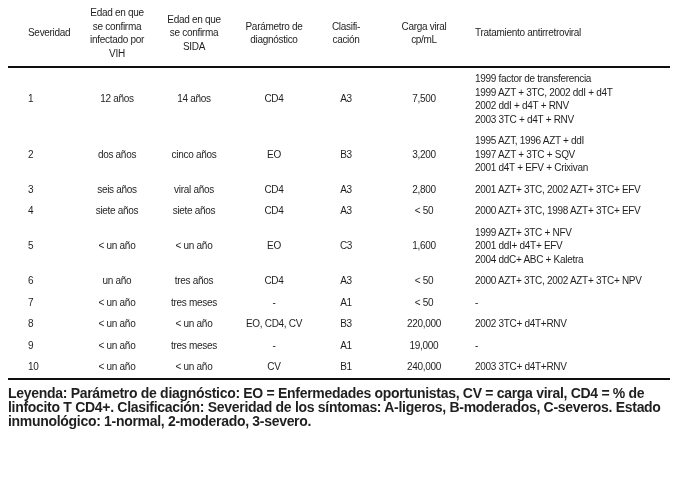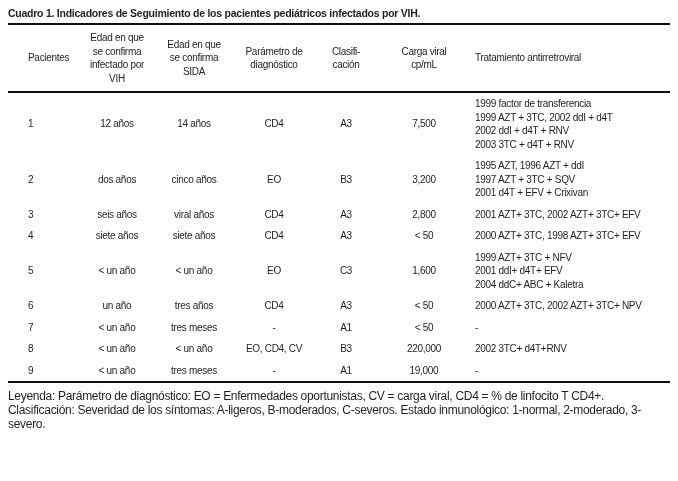--- a/index.html
+++ b/index.html
@@ -52,35 +52,35 @@
   .align-left   { text-align: left; }
   .align-center { text-align: center; }
   .col-paciente      { width: 70px; padding-left: 20px; }
   .col-edad_vih      { width: 78px; }
   .col-edad_sida     { width: 76px; }
   .col-parametro     { width: 84px; }
   .col-clasificacion { width: 60px; margin-top: 20px; }
   .col-carga_viral   { width: 96px; }
   .col-tratamiento   { width: 198px; padding-left: 3px; }
   .legend {
-    font-size: 12px;
+    font-size: 14px;
     letter-spacing: -0.3px;
     line-height: 14px;
     padding-top: 6px;
+    font-weight: bold;
   }
 </style>
 </head>
 <body>
 
 <div class="page">
-  <div class="doc-title">Cuadro 1. Indicadores de Seguimiento de los pacientes pediátricos infectados por VIH.</div>
   <table class="vih-table">
     <thead>
       <tr id="header-row">
-          <th class="col-paciente align-left">Pacientes</th>
+          <th class="col-paciente align-left">Severidad</th>
           <th class="col-edad_vih align-center">Edad en que
 se confirma
 infectado por
 VIH</th>
           <th class="col-edad_sida align-center">Edad en que
 se confirma
 SIDA</th>
           <th class="col-parametro align-center">Parámetro de
 diagnóstico</th>
           <th class="col-clasificacion align-center">Clasifi-
@@ -172,16 +172,25 @@
         </tr>
         <tr>
           <td class="col-paciente align-left">9</td>
           <td class="col-edad_vih align-center">&lt; un año</td>
           <td class="col-edad_sida align-center">tres meses</td>
           <td class="col-parametro align-center">-</td>
           <td class="col-clasificacion align-center">A1</td>
           <td class="col-carga_viral align-center">19,000</td>
           <td class="col-tratamiento align-left">-</td>
         </tr>
+        <tr>
+          <td class="col-paciente align-left">10</td>
+          <td class="col-edad_vih align-center">&lt; un año</td>
+          <td class="col-edad_sida align-center">&lt; un año</td>
+          <td class="col-parametro align-center">CV</td>
+          <td class="col-clasificacion align-center">B1</td>
+          <td class="col-carga_viral align-center">240,000</td>
+          <td class="col-tratamiento align-left">2003 3TC+ d4T+RNV</td>
+        </tr>
       </tbody>
   </table>
   <div class="legend">Leyenda: Parámetro de diagnóstico: EO = Enfermedades oportunistas, CV = carga viral, CD4 = % de linfocito T CD4+. Clasificación: Severidad de los síntomas: A-ligeros, B-moderados, C-severos. Estado inmunológico: 1-normal, 2-moderado, 3-severo.</div>
 </div>
 
 </body></html>

